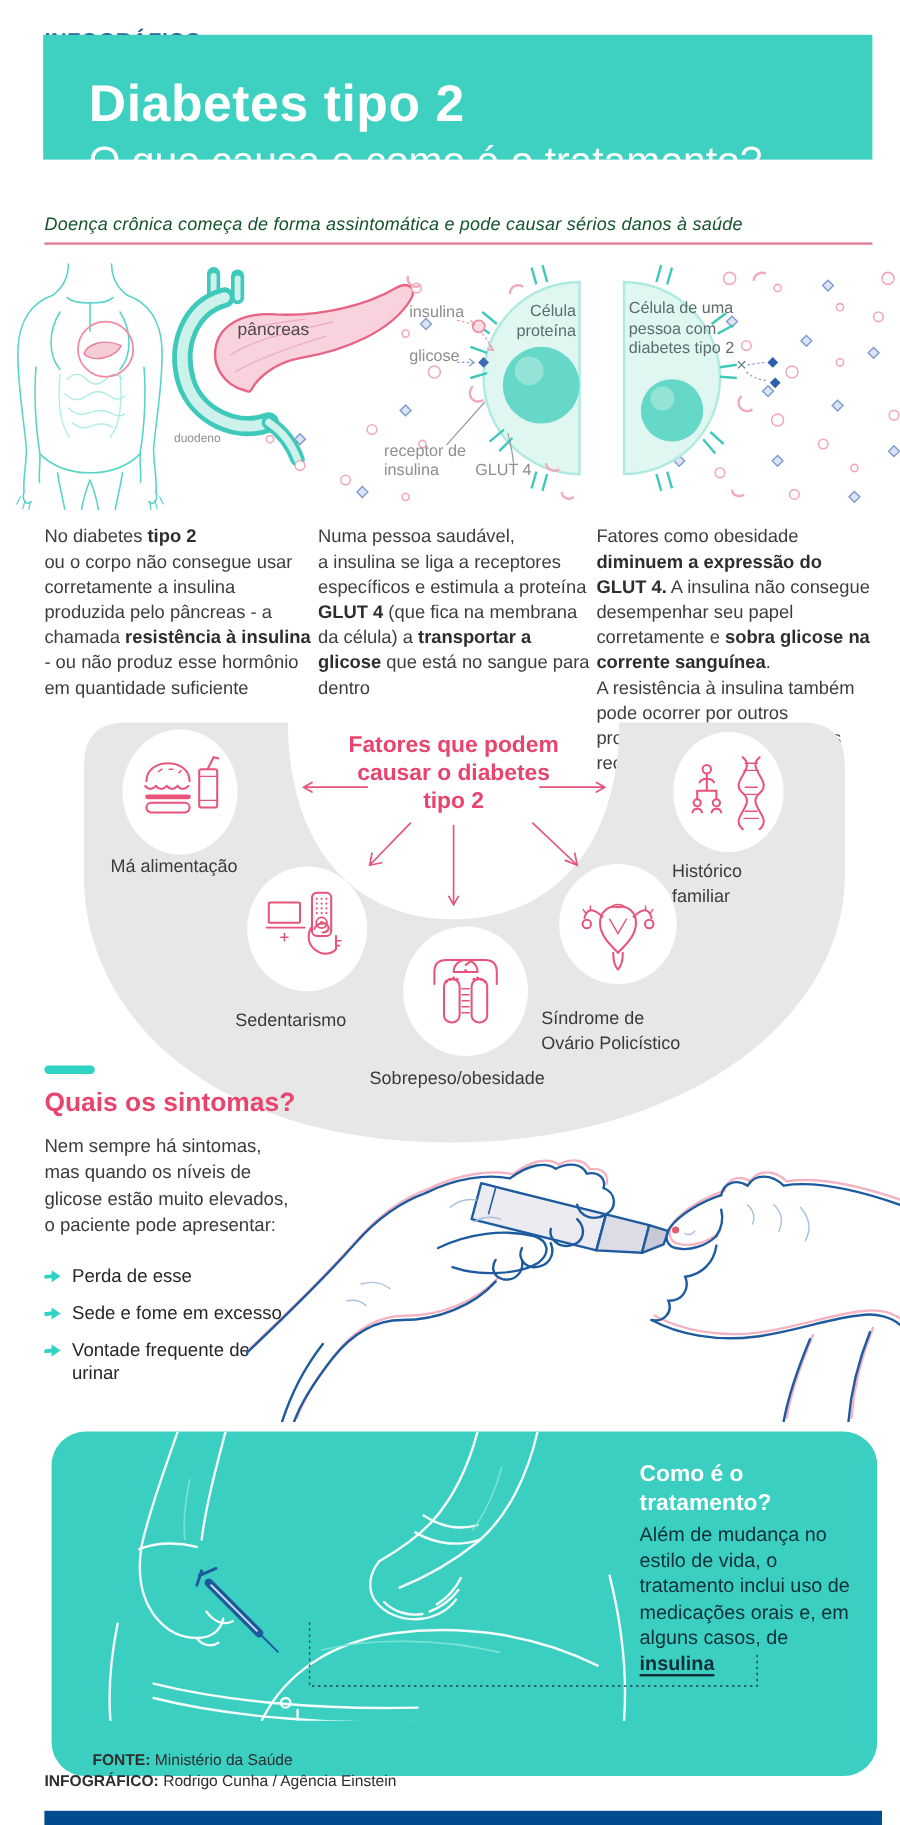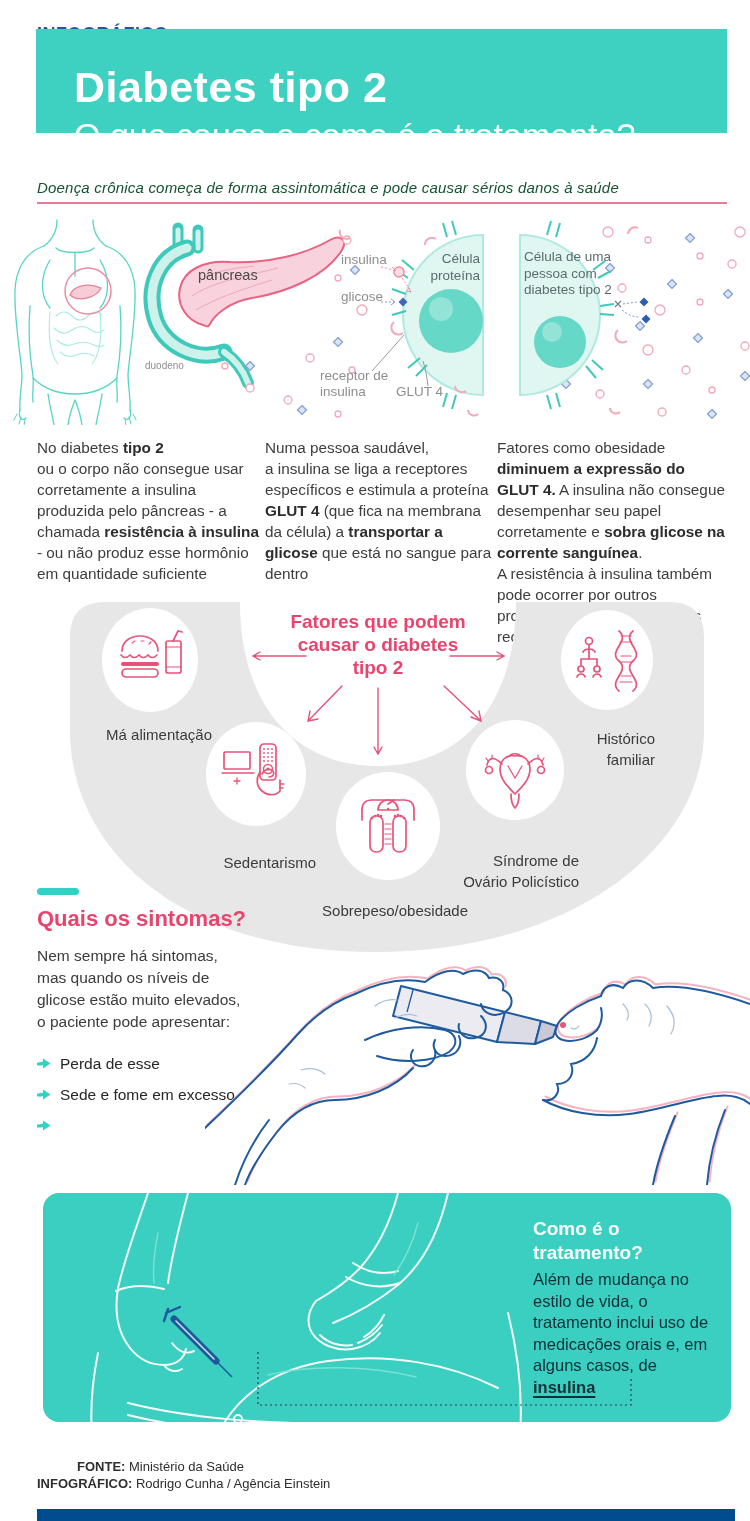--- a/index.html
+++ b/index.html
@@ -13,30 +13,30 @@
   .lede{left:37px;top:179px;font-size:15px;font-style:italic;color:#14532d;letter-spacing:.2px;text-align:right;}
   .rule{left:37px;top:202px;width:690px;height:1.5px;background:#e17e95;}
   .anatomy-svg{left:0;top:218px;}
   .ilabel{font-size:13.5px;color:#8e8e8e;line-height:16px;}
   .clabel{font-size:13.5px;color:#5d6c6c;line-height:17px;}
   .col{top:437px;width:228px;font-size:15.3px;line-height:21px;color:#3d3d3d;}
   .col b{font-weight:bold;color:#2d2d2d;}
   .factors-svg{left:0;top:598px;}
   .factors-title{left:278px;top:610px;width:200px;text-align:center;font-size:19px;font-weight:bold;
                  color:#e8446e;line-height:23px;}
-  .flabel{font-size:15px;color:#3b3b3b;text-align:right;line-height:21px;margin-top:12px;}
+  .flabel{font-size:15px;color:#3b3b3b;text-align:left;line-height:21px;}
   .dash{left:37px;top:888px;width:42px;height:7px;border-radius:4px;background:#2ed3c3;}
   .sym-title{left:37px;top:906px;font-size:22px;font-weight:bold;color:#e8446e;}
   .sym-intro{left:37px;top:945px;width:205px;font-size:15.5px;line-height:22px;color:#3b3b3b;}
   .sym-list{left:37px;top:1054px;width:215px;list-style:none;margin:0;padding:0;}
   .sym-list li{display:flex;gap:8px;margin-bottom:12px;font-size:15.5px;font-weight:500;
                color:#262626;line-height:19px;align-items:flex-start;}
   .sym-list svg{flex:0 0 auto;margin-top:2px;}
   .hands-svg{left:205px;top:920px;}
-  .treatment{left:43px;top:1193px;width:688px;height:229px;background:#3bcfc1;border-radius:16px;overflow:hidden;}
+  .treatment{left:43px;top:1193px;width:688px;height:287px;background:#3bcfc1;border-radius:28px;overflow:hidden;}
   .treat-art{position:absolute;left:25px;top:0;}
   .treat-dotted{position:absolute;left:0;top:0;pointer-events:none;}
   .treat-title{position:absolute;left:490px;top:24px;width:160px;font-size:19px;font-weight:bold;
                color:#fff;line-height:24px;}
   .treat-body{position:absolute;left:490px;top:76px;width:182px;font-size:16.5px;line-height:21.5px;color:#0f3038;}
   .treat-body .hl{font-weight:bold;text-decoration:underline;text-decoration-thickness:2px;text-underline-offset:3px;}
   .foot-line{left:37px;font-size:13px;color:#2e2e2e;}
   .foot-line b{font-weight:bold;}
   .foot-bar{left:37px;top:1509px;width:698px;height:12px;background:#004c8f;}
 </style>
@@ -326,20 +326,21 @@
           <path d="M1,8 Q5,8 7,7" stroke="#2ed3c3" stroke-width="3.2" fill="none" stroke-linecap="round"></path>
           <polygon points="6,2.5 13.5,7.5 6,12.5" fill="#2ed3c3"></polygon>
         </svg>
       <span>Sede e fome em excesso</span>
     </li>
     <li style="width:180px;">
       <svg width="15" height="15" viewBox="0 0 15 15">
           <path d="M1,8 Q5,8 7,7" stroke="#2ed3c3" stroke-width="3.2" fill="none" stroke-linecap="round"></path>
           <polygon points="6,2.5 13.5,7.5 6,12.5" fill="#2ed3c3"></polygon>
         </svg>
+      <span>Vontade frequente de urinar</span>
     </li>
   </ul>
 
   <svg class="abs hands-svg" width="545" height="265" viewBox="0 0 545 265">
     <g stroke="#f4b3c3" stroke-width="2" fill="none" stroke-linecap="round" transform="translate(2.5,-3.5)">
       <path d="M0,208 C40,170 70,140 92,115 C108,97 128,82 150,74 C175,62 200,58 220,62 C236,50 250,48 258,54 C270,48 280,50 284,58 C294,56 300,62 298,70"></path>
       <path d="M208,148 C190,168 160,180 130,180 C108,180 88,192 72,212 C58,230 46,248 40,265"></path>
       <path d="M545,84 C505,70 472,64 448,68 C438,58 424,58 418,68 C408,62 398,66 396,76 C378,82 362,92 354,102 C348,110 350,118 358,120 C370,123 384,118 392,110"></path>
       <path d="M338,180 C360,192 392,198 424,194 C456,190 488,178 512,176 C526,174 538,178 545,184"></path>
       <path d="M470,196 C460,220 452,242 448,265 M520,190 C510,215 504,240 502,265"></path>

